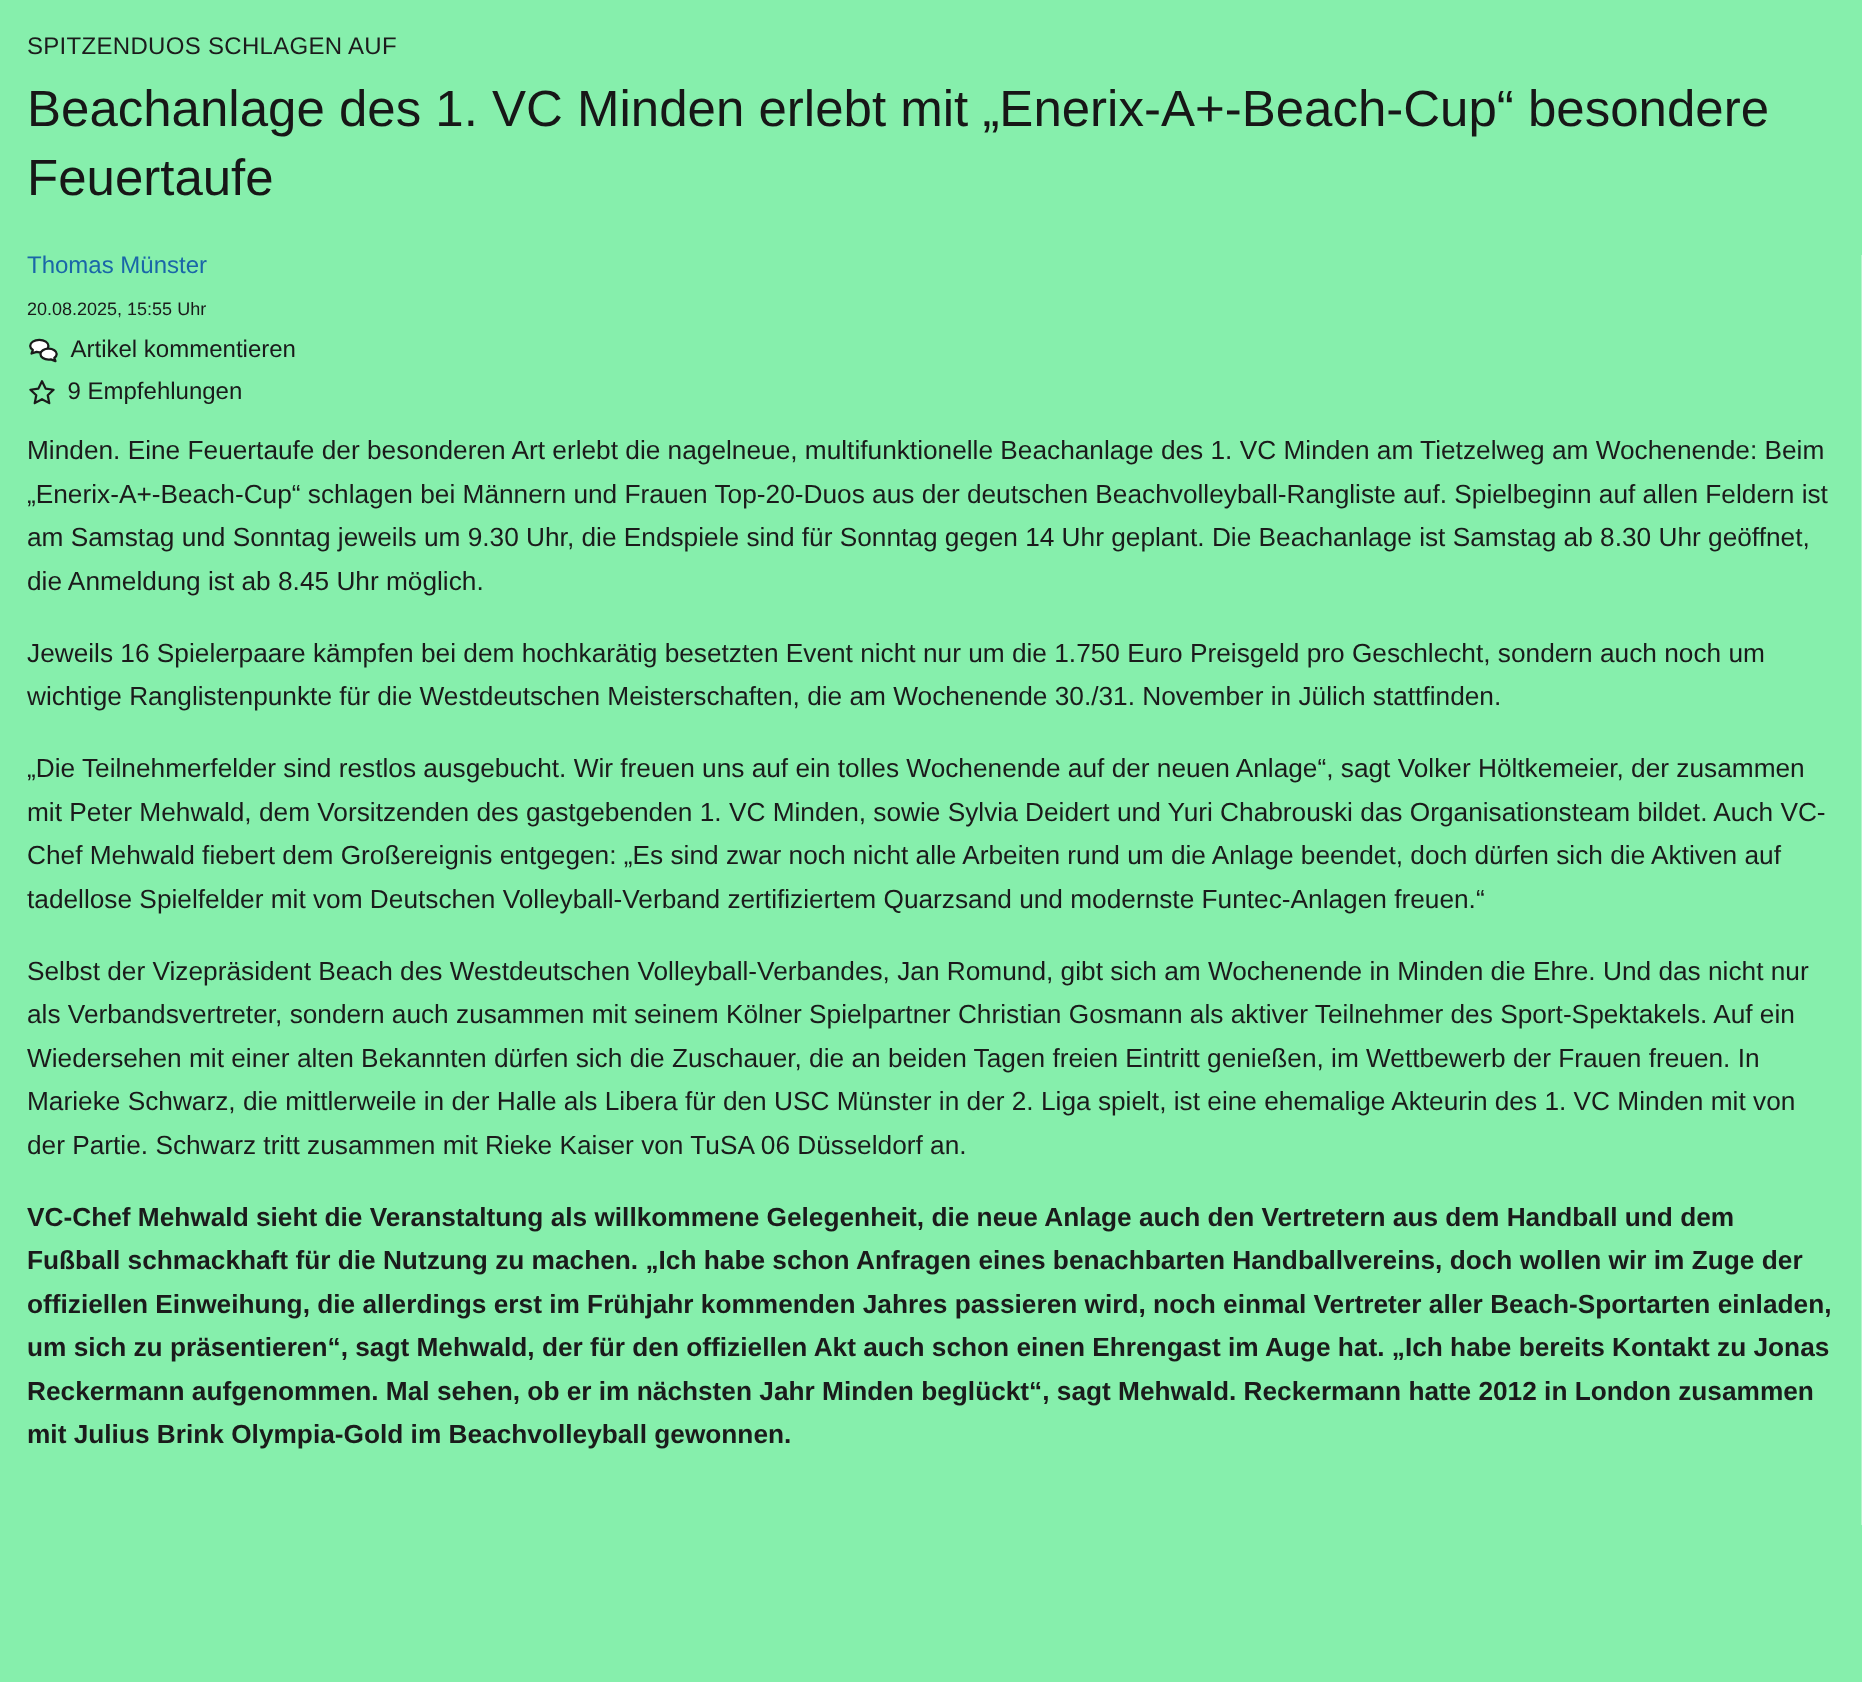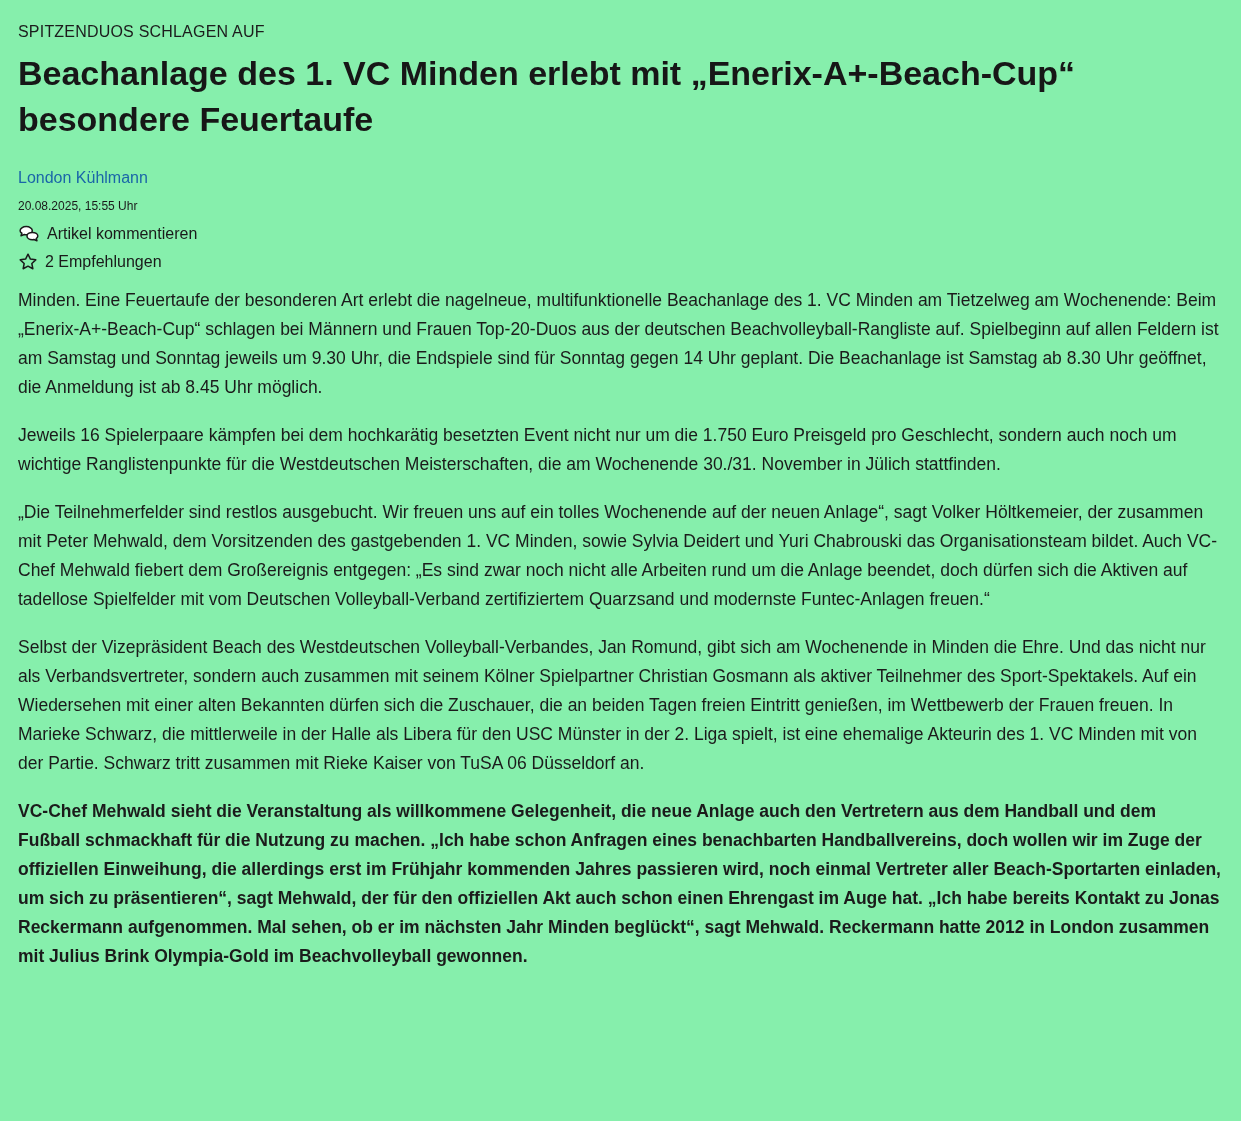--- a/index.html
+++ b/index.html
@@ -19,21 +19,21 @@
   .kicker {
     font-size: 16px;
     line-height: 20px;
     color: #1c1c1c;
     letter-spacing: 0.2px;
     margin: 0 0 8px 0;
   }
   h1.headline {
     font-size: 34px;
     line-height: 46px;
-    font-weight: 700;
+    font-weight: 400;
     color: #171717;
     margin: 6px 0 26px 0;
     max-width: 1205px;
   }
   .author-link {
     display: inline-block;
     font-size: 16px;
     line-height: 20px;
     color: #1a66a8;
     text-decoration: none;
@@ -74,41 +74,41 @@
 </style>
 </head>
 <body>
 
 <div class="page">
 
   <div class="kicker">SPITZENDUOS SCHLAGEN AUF</div>
 
   <h1 class="headline">Beachanlage des 1. VC Minden erlebt mit „Enerix-A+-Beach-Cup“ besondere Feuertaufe</h1>
 
-  <a class="author-link">London Kühlmann</a>
+  <a class="author-link">Thomas Münster</a>
 
   <div class="date-line">20.08.2025, 15:55 Uhr</div>
 
   <div class="meta-row">
     <span>
       <svg width="22" height="20" viewBox="0 0 26 22" fill="none" aria-hidden="true">
         <path d="M9.7 2.2c4 0 7.2 2.2 7.2 4.9 0 2.7-3.2 4.9-7.2 4.9-.8 0-1.5-.1-2.2-.3L3.6 13l1-2.9C3.2 9.2 2.5 8.2 2.5 7.1c0-2.7 3.2-4.9 7.2-4.9z" fill="#ffffff" stroke="#1a1a1a" stroke-width="1.8" stroke-linejoin="round"></path>
         <path d="M17 9.1c3.5 0 6.4 1.9 6.4 4.3 0 1.2-.7 2.2-1.9 3l.9 2.6-3.6-1.4c-.6.1-1.2.2-1.8.2-3.5 0-6.4-1.9-6.4-4.4 0-2.4 2.9-4.3 6.4-4.3z" fill="#ffffff" stroke="#1a1a1a" stroke-width="1.8" stroke-linejoin="round"></path>
       </svg>
     </span>
     <span>Artikel kommentieren</span>
   </div>
 
   <div class="meta-row">
     <span>
       <svg width="20" height="20" viewBox="0 0 24 24" fill="none" aria-hidden="true">
         <path d="M12 2.6l2.9 5.9 6.4.9-4.7 4.4 1.2 6.3L12 17l-5.8 3.1 1.2-6.3-4.7-4.4 6.4-.9z" stroke="#1a1a1a" stroke-width="1.8" stroke-linejoin="round"></path>
       </svg>
     </span>
-    <span>2 Empfehlungen</span>
+    <span>9 Empfehlungen</span>
   </div>
 
   <div class="article-body">
     <p>Minden. Eine Feuertaufe der besonderen Art erlebt die nagelneue, multifunktionelle Beachanlage des 1. VC Minden am Tietzelweg am Wochenende: Beim „Enerix-A+-Beach-Cup“ schlagen bei Männern und Frauen Top-20-Duos aus der deutschen Beachvolleyball-Rangliste auf. Spielbeginn auf allen Feldern ist am Samstag und Sonntag jeweils um 9.30 Uhr, die Endspiele sind für Sonntag gegen 14 Uhr geplant. Die Beachanlage ist Samstag ab 8.30 Uhr geöffnet, die Anmeldung ist ab 8.45 Uhr möglich.</p>
     <p>Jeweils 16 Spielerpaare kämpfen bei dem hochkarätig besetzten Event nicht nur um die 1.750 Euro Preisgeld pro Geschlecht, sondern auch noch um wichtige Ranglistenpunkte für die Westdeutschen Meisterschaften, die am Wochenende 30./31. November in Jülich stattfinden.</p>
     <p>„Die Teilnehmerfelder sind restlos ausgebucht. Wir freuen uns auf ein tolles Wochenende auf der neuen Anlage“, sagt Volker Höltkemeier, der zusammen mit Peter Mehwald, dem Vorsitzenden des gastgebenden 1. VC Minden, sowie Sylvia Deidert und Yuri Chabrouski das Organisationsteam bildet. Auch VC-Chef Mehwald fiebert dem Großereignis entgegen: „Es sind zwar noch nicht alle Arbeiten rund um die Anlage beendet, doch dürfen sich die Aktiven auf tadellose Spielfelder mit vom Deutschen Volleyball-Verband zertifiziertem Quarzsand und modernste Funtec-Anlagen freuen.“</p>
     <p>Selbst der Vizepräsident Beach des Westdeutschen Volleyball-Verbandes, Jan Romund, gibt sich am Wochenende in Minden die Ehre. Und das nicht nur als Verbandsvertreter, sondern auch zusammen mit seinem Kölner Spielpartner Christian Gosmann als aktiver Teilnehmer des Sport-Spektakels. Auf ein Wiedersehen mit einer alten Bekannten dürfen sich die Zuschauer, die an beiden Tagen freien Eintritt genießen, im Wettbewerb der Frauen freuen. In Marieke Schwarz, die mittlerweile in der Halle als Libera für den USC Münster in der 2. Liga spielt, ist eine ehemalige Akteurin des 1. VC Minden mit von der Partie. Schwarz tritt zusammen mit Rieke Kaiser von TuSA 06 Düsseldorf an.</p>
     <p>VC-Chef Mehwald sieht die Veranstaltung als willkommene Gelegenheit, die neue Anlage auch den Vertretern aus dem Handball und dem Fußball schmackhaft für die Nutzung zu machen. „Ich habe schon Anfragen eines benachbarten Handballvereins, doch wollen wir im Zuge der offiziellen Einweihung, die allerdings erst im Frühjahr kommenden Jahres passieren wird, noch einmal Vertreter aller Beach-Sportarten einladen, um sich zu präsentieren“, sagt Mehwald, der für den offiziellen Akt auch schon einen Ehrengast im Auge hat. „Ich habe bereits Kontakt zu Jonas Reckermann aufgenommen. Mal sehen, ob er im nächsten Jahr Minden beglückt“, sagt Mehwald. Reckermann hatte 2012 in London zusammen mit Julius Brink Olympia-Gold im Beachvolleyball gewonnen.</p>
   </div>
 

